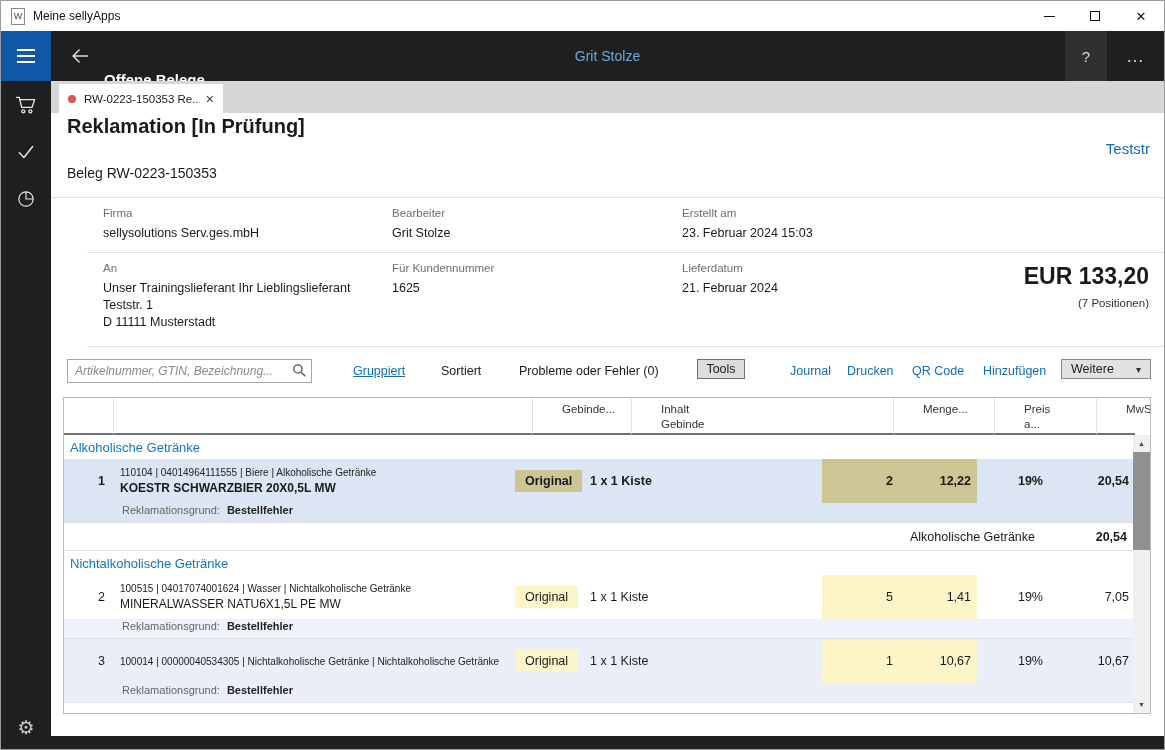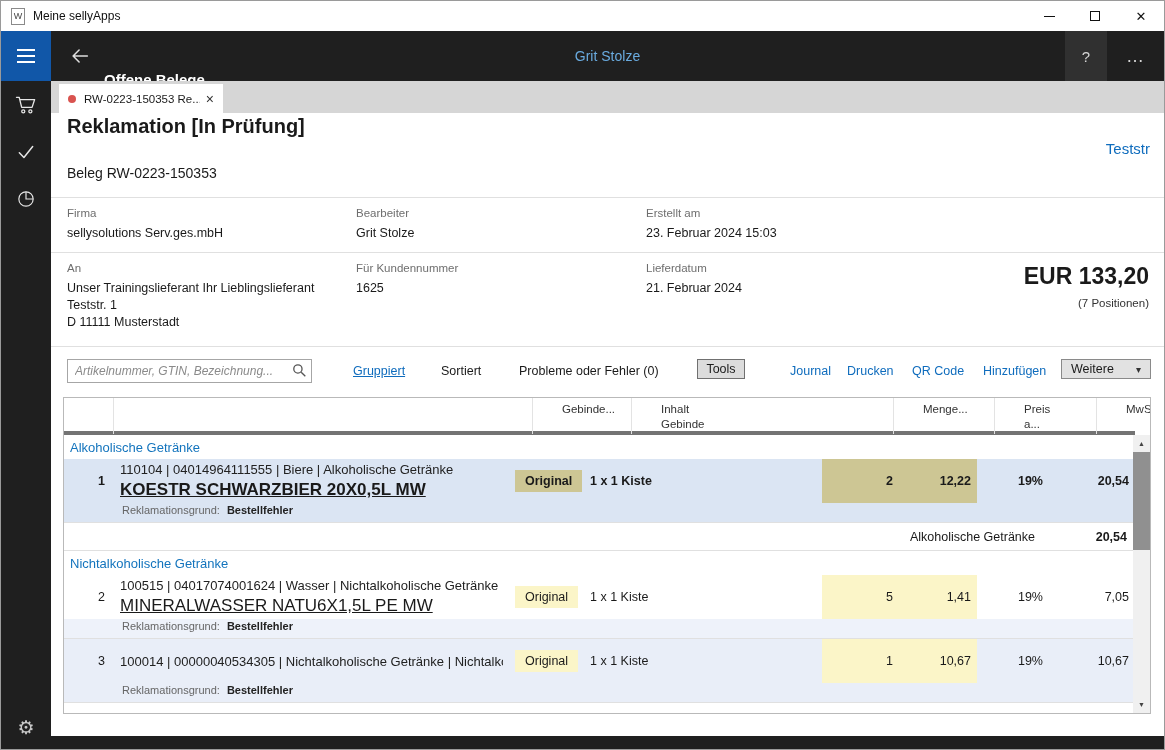--- a/index.html
+++ b/index.html
@@ -57,21 +57,21 @@
   .content { position:absolute; top:112px; left:50px; right:0; bottom:13px; background:#fff; overflow:hidden; }
 
   .doc-head { position:relative; height:84px; }
   .doc-title { position:absolute; left:16px; top:2px; font-size:20px; font-weight:bold; }
   .doc-subtitle { position:absolute; left:16px; top:52px; font-size:14px; }
   .doc-actions { position:absolute; right:14px; top:27px; display:flex; align-items:center; }
   .forward-link { color:#0f6cbd; font-size:15px; text-decoration:underline; border:2px solid #c40000;
                   padding:2px 6px; cursor:pointer; }
   .reject-link { color:#0f6cbd; font-size:15px; margin-left:32px; cursor:pointer; }
 
-  .fields-sec { border-top:1px solid #e0e0e0; }
+  .fields-sec { border-top:1px solid #e0e0e0;padding-left:36px; }
   .frow { position:relative; border-bottom:1px solid #e0e0e0; padding:9px 16px 10px;
           display:grid; grid-template-columns:289px 290px 1fr; }
   .frow-1 { min-height:54px; }
   .frow-2 { min-height:94px; }
   .flabel { font-size:11.5px; color:#6e6e6e; margin-bottom:6px; }
   .fvalue { font-size:12.5px; color:#1a1a1a; line-height:17px; }
   .pre { white-space:pre-line; }
   .total-box { position:absolute; right:15px; top:10px; text-align:right; }
   .total-amount { font-size:23px; font-weight:bold; }
   .total-note { font-size:11.5px; margin-top:7px; color:#333; }
@@ -90,30 +90,30 @@
             font-size:12.5px; display:flex; align-items:center; justify-content:center; cursor:pointer; }
   .tools-btn { left:646px; width:48px; }
   .weitere-btn { left:1010px; width:90px; background:#e2e2e2; border:1px solid #8a8a8a;
                  justify-content:space-between; padding:0 9px; }
   .chevron { font-size:10px; color:#333; }
 
   
   .table { position:relative; margin-left:12px; width:1088px; height:317px;
            border:1px solid #b9b9b9; overflow:hidden; background:#fff; }
   .cols { display:grid; grid-template-columns:50px 395px 75px 238px 77px 78px 72px 86px; }
-  .thead { height:37px; border-bottom:4px solid #737373; width:1071px;gap:24px; }
+  .thead { height:37px; border-bottom:2px solid #737373; width:1071px;gap:24px; }
   .th { border-right:1px solid #e3e3e3; padding:4px 5px 2px; font-size:11.5px; color:#333;
         white-space:pre-line; line-height:1.3; cursor:pointer; }
   .tbody { width:1071px; }
   .group-row { height:24px; line-height:26px; padding-left:6px; color:#1374bd; font-size:13px; }
   .trow { min-height:44px; align-items:center; cursor:pointer; }
   .td { padding:2px 6px; font-size:12.5px; }
   .td-num { text-align:right; padding-right:9px; }
-  .meta { font-size:13px; color:#222; white-space:nowrap; overflow:hidden; }
-  .pname { font-size:17px; margin-top:3px; white-space:nowrap;text-decoration:underline; }
+  .meta { font-size:10px; color:#222; white-space:nowrap; overflow:hidden; }
+  .pname { font-size:12px; margin-top:3px; white-space:nowrap; }
   .chip { display:inline-block; padding:4px 10px; font-size:12.5px; }
   .cell-fill { align-self:stretch; display:flex; align-items:center; justify-content:flex-end; }
   .r { text-align:right; }
   .bold { font-weight:bold; }
   .bg-sel { background:#dbe5f3; }
   .bg-alt { background:#e9eef8; }
   .bg-rsn { background:#eef2fa; }
   .khaki { background:#cdc694; }
   .yellow { background:#fbf5c8; }
   .reason-row { min-height:20px; padding:1px 6px 4px 58px; font-size:11px;

